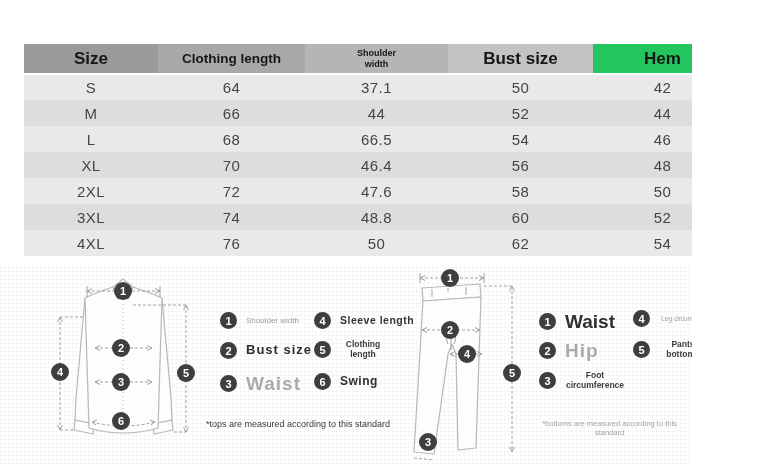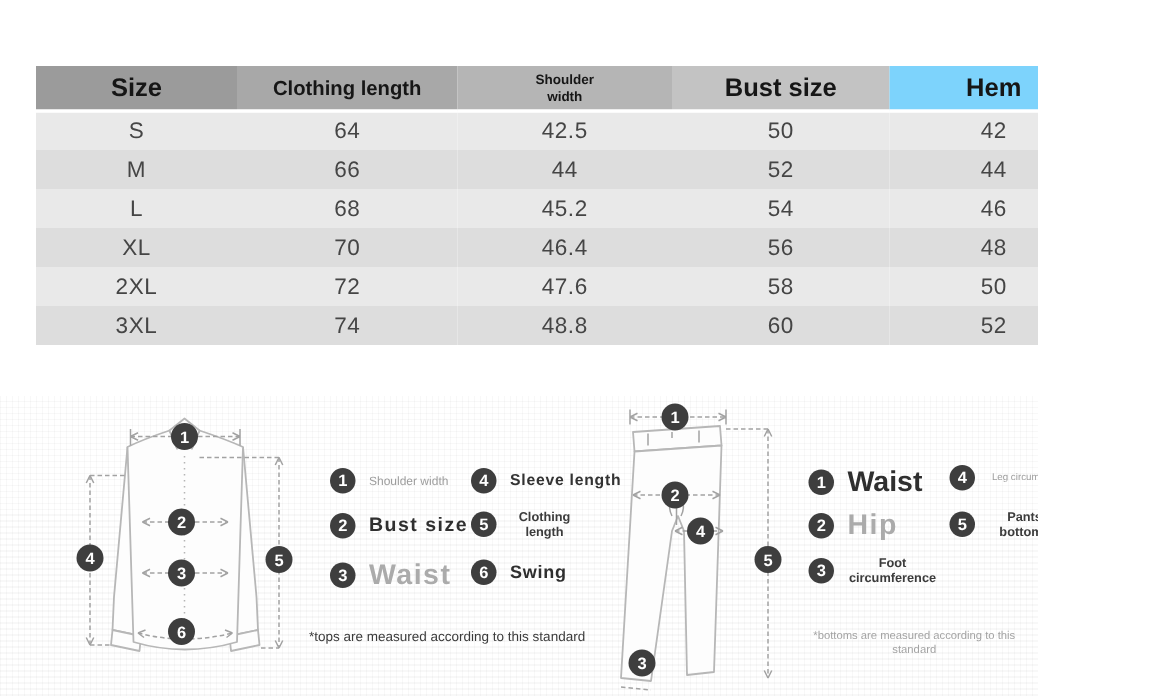--- a/index.html
+++ b/index.html
@@ -16,21 +16,21 @@
   }
   .size-table thead th {
     height:30px; font-weight:bold; color:#161616; text-align:center;
     vertical-align:middle; border-bottom:2px solid #fff;
   }
   .size-table th.c0 { background:#9b9b9b; font-size:17px; }
   .size-table th.c1 { background:#a8a8a8; font-size:13.5px; }
   .size-table th.c2 { background:#b5b5b5; font-size:9px; line-height:1.15; }
   .size-table th.c2 .hdr-wrap { display:inline-block; max-width:46px; }
   .size-table th.c3 { background:#c3c3c3; font-size:17px; }
-  .size-table th.c4 { background:#7dd3fc; font-size:17px; }
+  .size-table th.c4 { background:#22c55e; font-size:17px; }
   .size-table tbody td {
     height:26px; text-align:center; vertical-align:middle;
     color:#454545; font-size:15px; letter-spacing:0.4px;
   }
   .size-table tbody tr:nth-child(odd)  td { background:#e9e9e9; }
   .size-table tbody tr:nth-child(even) td { background:#dddddd; }
 
   
   .measure-section {
     position:absolute; left:0; top:264px; width:772px; height:200px;
@@ -99,35 +99,35 @@
         <th class="c1">Clothing length</th>
         <th class="c2"><span class="hdr-wrap">Shoulder width</span></th>
         <th class="c3">Bust size</th>
         <th class="c4">Hem</th>
       </tr>
     </thead>
     <tbody>
       <tr>
         <td>S</td>
         <td>64</td>
-        <td>42.5</td>
+        <td>37.1</td>
         <td>50</td>
         <td>42</td>
       </tr>
       <tr>
         <td>M</td>
         <td>66</td>
         <td>44</td>
         <td>52</td>
         <td>44</td>
       </tr>
       <tr>
         <td>L</td>
         <td>68</td>
-        <td>45.2</td>
+        <td>66.5</td>
         <td>54</td>
         <td>46</td>
       </tr>
       <tr>
         <td>XL</td>
         <td>70</td>
         <td>46.4</td>
         <td>56</td>
         <td>48</td>
       </tr>
@@ -137,20 +137,27 @@
         <td>47.6</td>
         <td>58</td>
         <td>50</td>
       </tr>
       <tr>
         <td>3XL</td>
         <td>74</td>
         <td>48.8</td>
         <td>60</td>
         <td>52</td>
+      </tr>
+      <tr>
+        <td>4XL</td>
+        <td>76</td>
+        <td>50</td>
+        <td>62</td>
+        <td>54</td>
       </tr>
     </tbody>
   </table>
 
   <div class="measure-section"></div>
 
   <svg class="diagram svg-shirt" width="150" height="160" viewBox="0 0 150 160">
 
     <path class="outline" d="M35,20 L26,120 L25,142 L44,146 L46,124 L50,70"></path>
     <path class="outline" d="M112,20 L121,120 L122,142 L103,146 L101,124 L97,70"></path>

